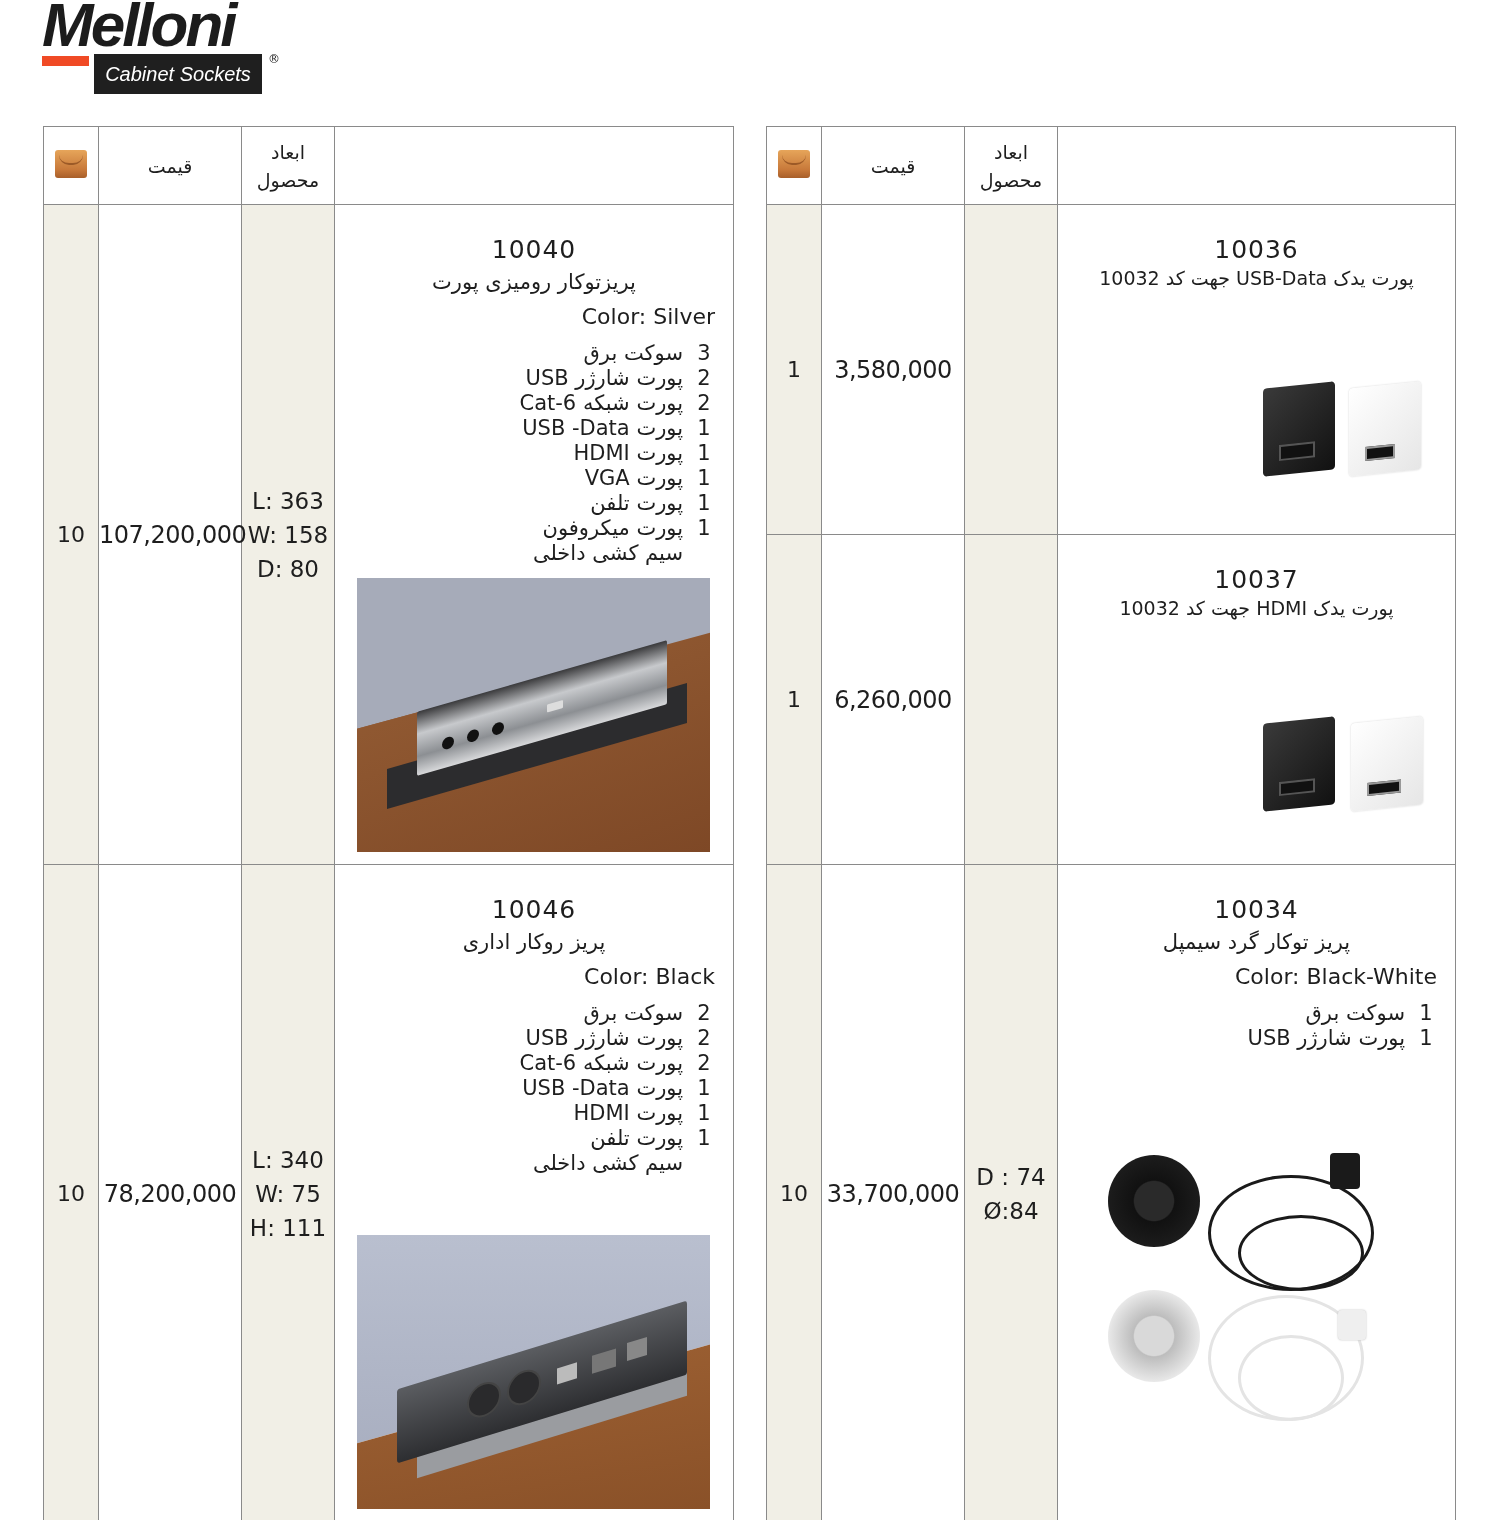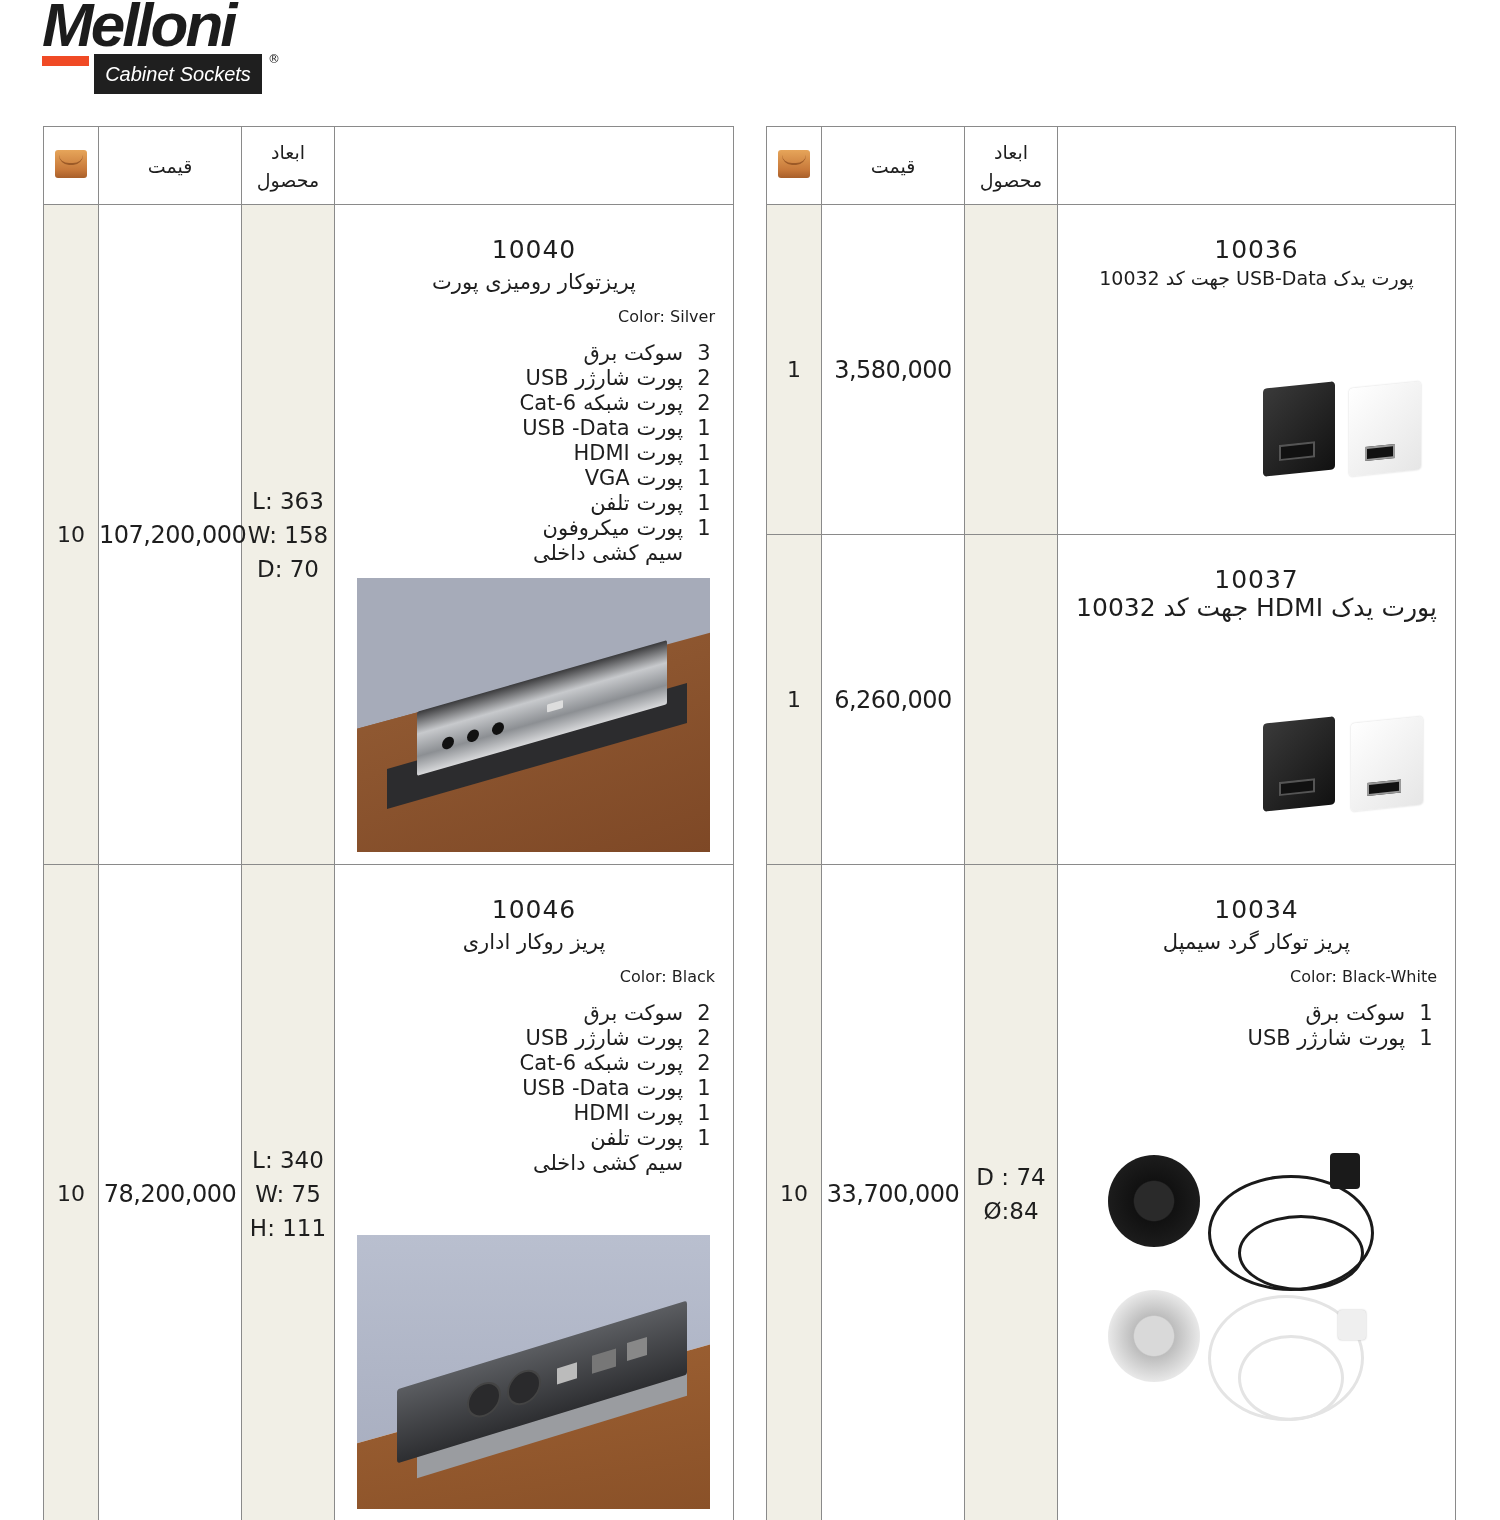--- a/index.html
+++ b/index.html
@@ -39,21 +39,21 @@
     content: ""; position: absolute; left: 4px; top: 5px; width: 24px; height: 8px;
     border-bottom: 2px solid #9c5a27; border-radius: 0 0 12px 12px;
   }
   .dim-head { line-height: 28px; }
   .cell-num { font-size: 22px; }
   .cell-price { font-size: 24px; letter-spacing: -0.5px; }
   .cell-dim { font-size: 23px; line-height: 34px; }
   .desc { direction: rtl; text-align: right; vertical-align: top !important; padding: 0 18px 0 18px !important; position: relative; }
   .code { font-size: 25px; letter-spacing: 1px; margin-top: 30px; line-height: 30px; }
   .title { font-size: 21px; line-height: 34px; }
-  .color { font-size: 16px; line-height: 36px; direction: ltr; text-align: right; }
+  .color { font-size: 22px; line-height: 36px; direction: ltr; text-align: right; }
   .feat-list { margin-top: 6px; font-size: 21px; line-height: 25px; }
   .feat { display: flex; direction: rtl; }
   .feat .q { width: 22px; text-align: center; flex: none; }
   .feat .t { padding-right: 10px; }
   .photo { position: absolute; left: 22px; width: 353px; height: 274px; overflow: hidden; }
 
   
   .ph1 { background: linear-gradient(180deg, #a8adba 0%, #9ea4b2 40%, #8f5a35 42%, #8c5632 100%); }
   .ph1 .wall { position:absolute; left:0; top:0; width:100%; height:100%; background: #a6abb9;
                clip-path: polygon(0 0,100% 0,100% 20%,0 55%); }
@@ -110,21 +110,21 @@
     </th>
     <th></th>
   </tr>
 
   <tr style="height:660px;">
     <td class="col-box cell-num">10</td>
     <td class="col-price cell-price">107,200,000</td>
     <td class="col-dim cell-dim">
       <div>L: 363</div>
       <div>W: 158</div>
-      <div>D: 70</div>
+      <div>D: 80</div>
     </td>
     <td class="desc">
       <div class="code">10040</div>
       <div class="title">پریزتوکار رومیزی پورت</div>
       <div class="color">Color: Silver</div>
       <div class="feat-list">
         <div class="feat">
               <span class="q">3</span>
               <span class="t">سوکت برق</span>
             </div>
@@ -263,21 +263,21 @@
       </div>
     </td>
   </tr>
 
   <tr style="height:330px;">
     <td class="col-box cell-num">1</td>
     <td class="col-price cell-price">6,260,000</td>
     <td class="col-dim cell-dim"></td>
     <td class="desc">
       <div class="code">10037</div>
-      <div class="title" style="font-size:25px;line-height:26px;">پورت یدک  HDMI  جهت کد 10032</div>
+      <div class="title" style="font-size:19px;line-height:26px;">پورت یدک  HDMI  جهت کد 10032</div>
       <div style="position:absolute; left:205px; top:185px; width:180px; height:100px;">
         <div class="adapter black" style="left:0; top:0;">
               <span class="port" style="height:10px;"></span>
             </div>
         <div class="adapter white" style="left:88px; top:0;">
               <span class="port" style="width:30px;height:9px;"></span>
             </div>
       </div>
     </td>
   </tr>

